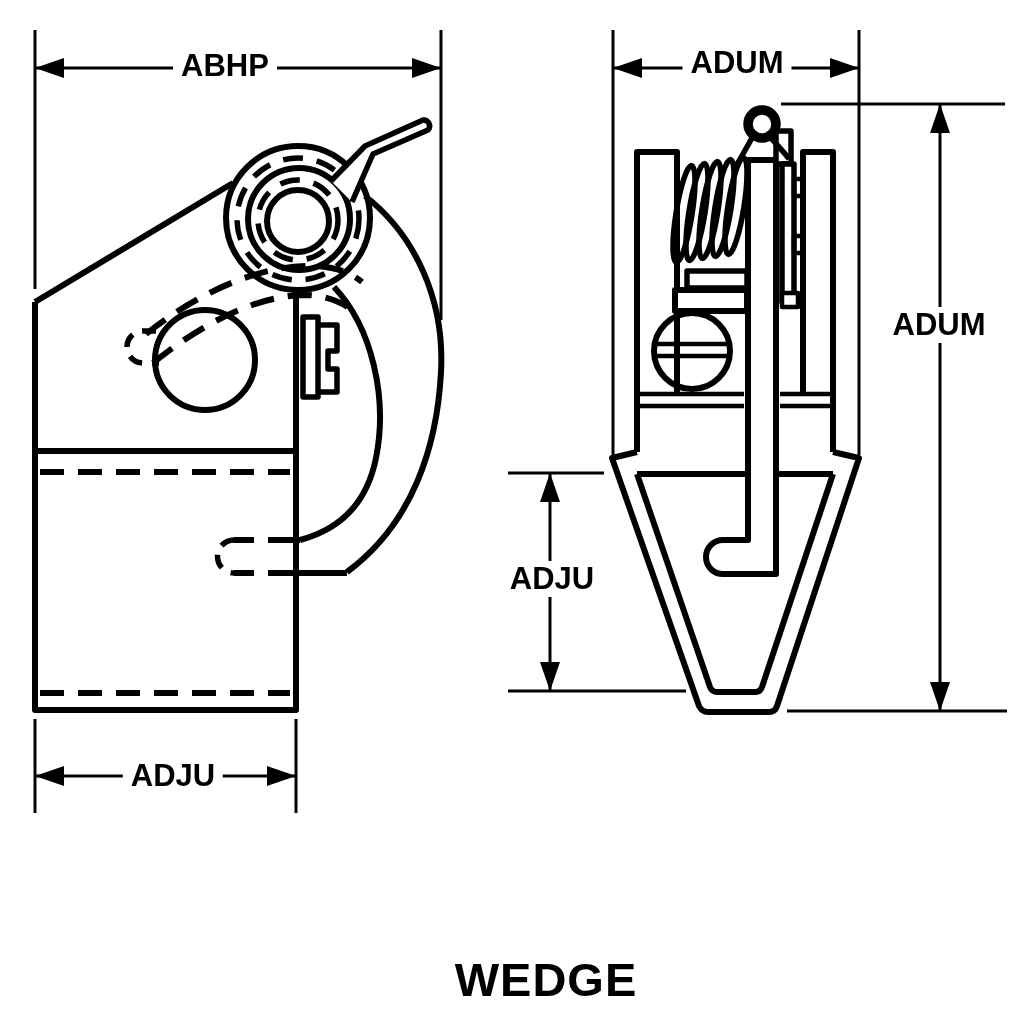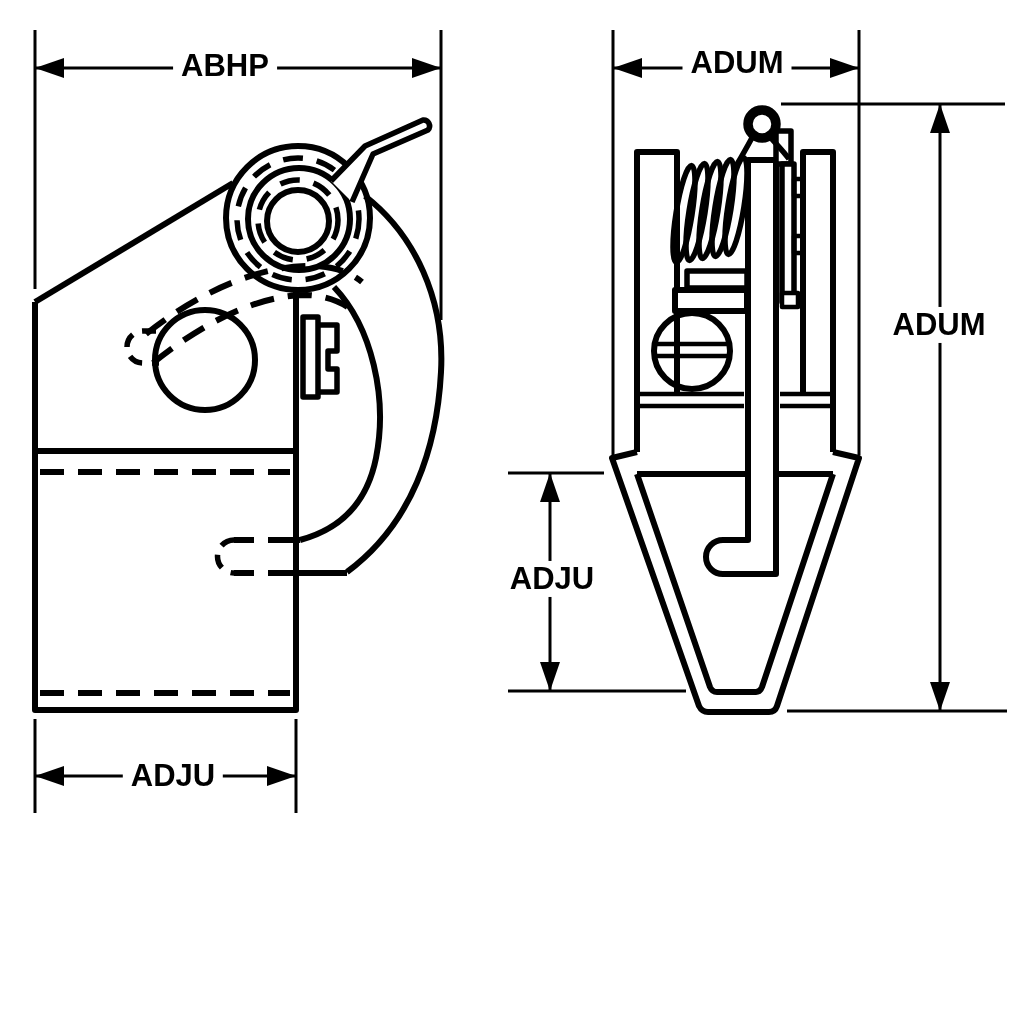--- a/index.html
+++ b/index.html
@@ -162,14 +162,15 @@
       <line class="ln s3" x1="550" y1="473" x2="550" y2="691" marker-start="url(#arrow)" marker-end="url(#arrow)"></line>
     </g>
   </svg>
 
   <div class="dim-label" style="left:225px; top:66px;">ABHP</div>
   <div class="dim-label" style="left:737px; top:63px;">ADUM</div>
   <div class="dim-label" style="left:939px; top:325px;">ADUM</div>
   <div class="dim-label" style="left:552px; top:579px;">ADJU</div>
   <div class="dim-label" style="left:161px; top:776px;margin-left:12px;">ADJU</div>
 
+  <div class="title-label" style="left:546px; top:980px;">WEDGE</div>
 
 </div>
 
 </body></html>

